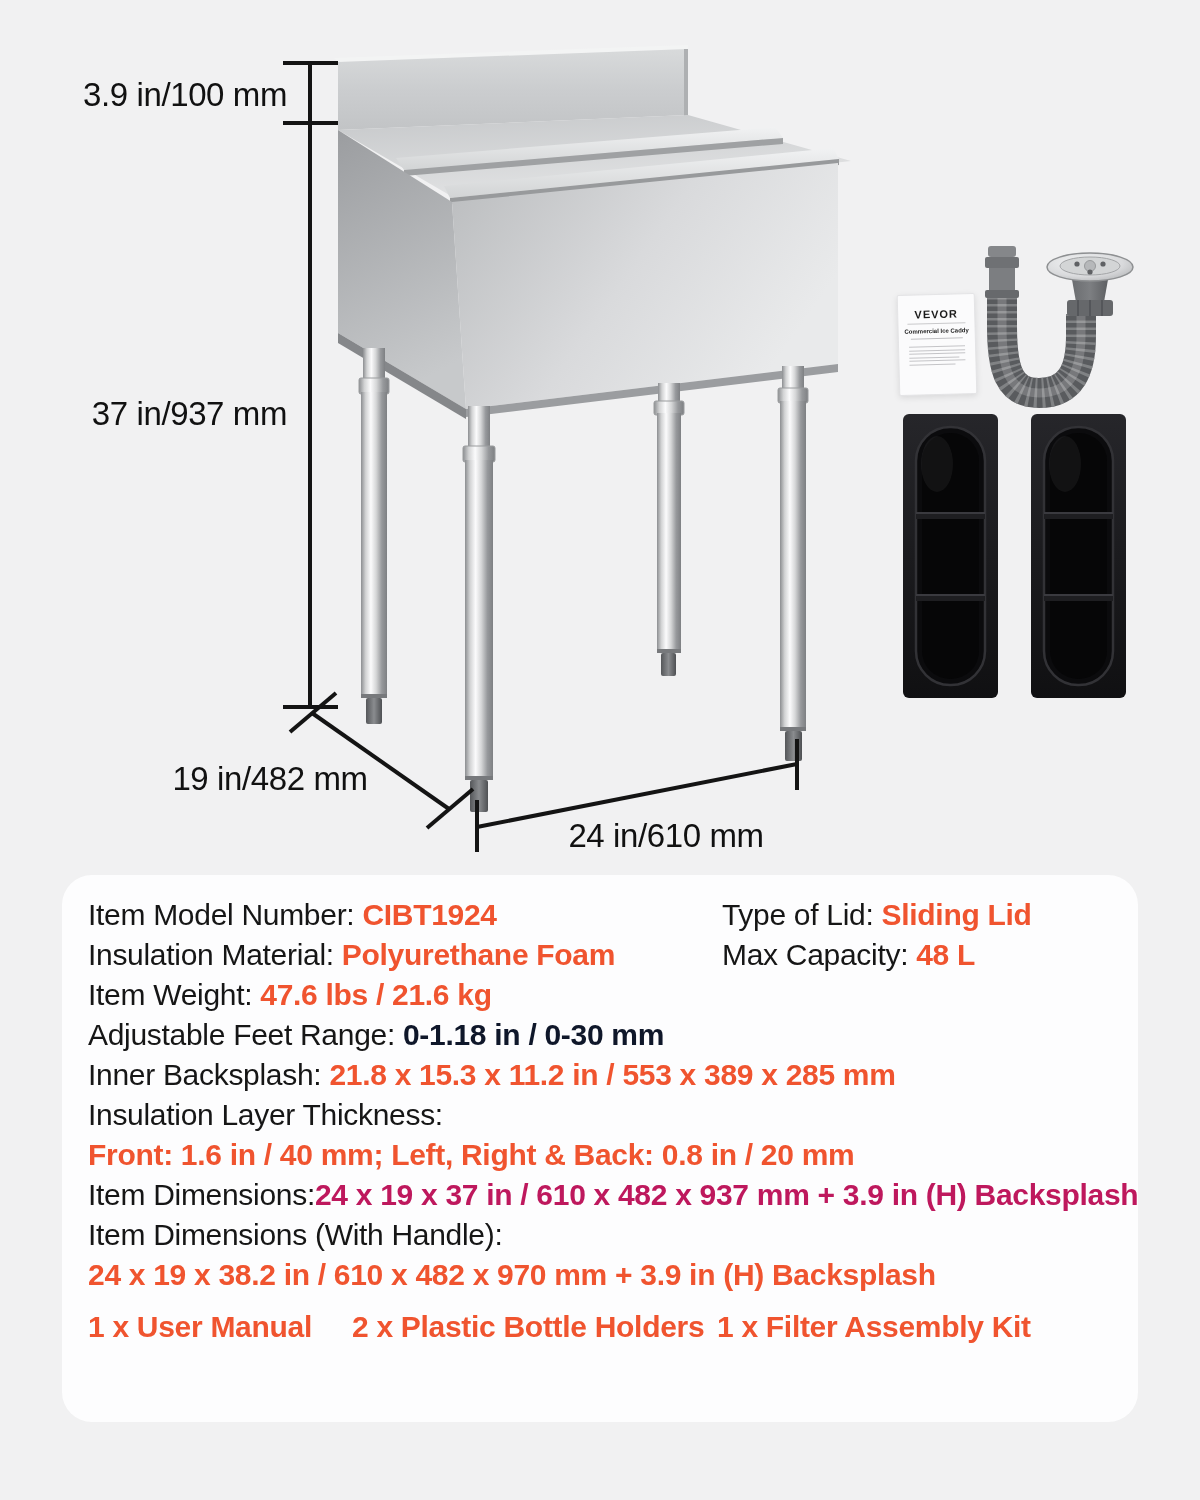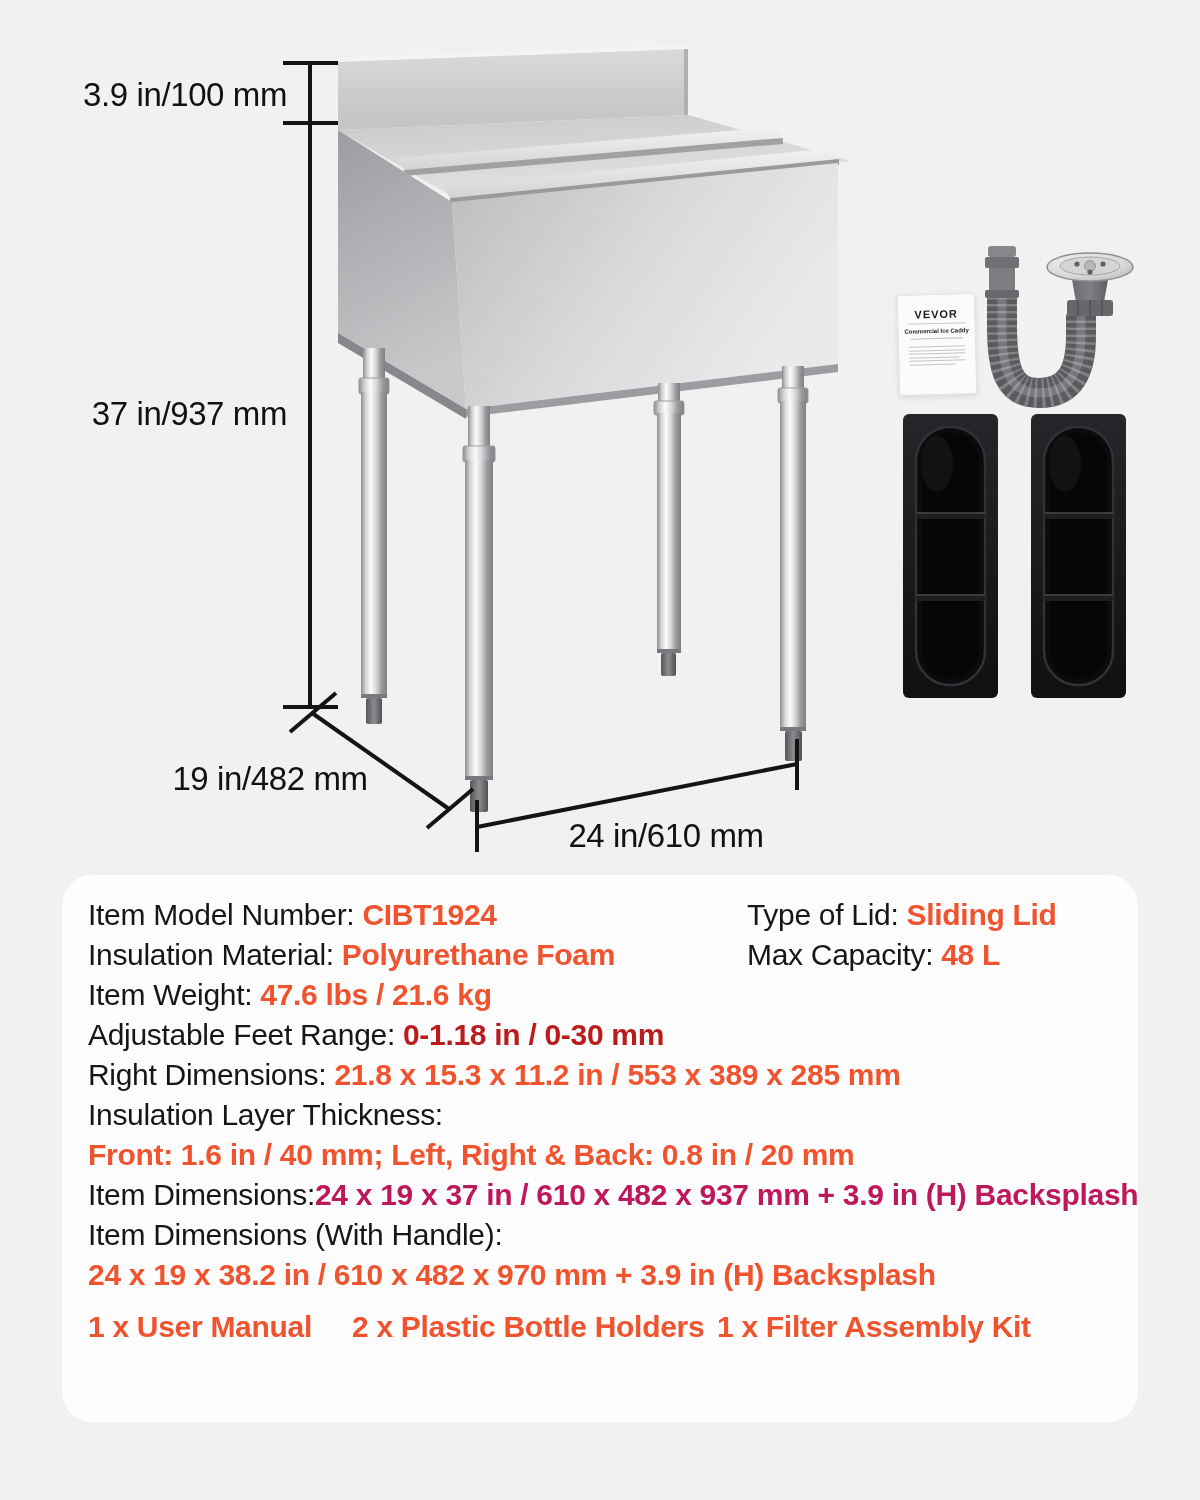--- a/index.html
+++ b/index.html
@@ -15,21 +15,21 @@
   .manual .brand{font-size:11px;font-weight:700;letter-spacing:1px;color:#1b1b1b;margin-top:14px;line-height:11px;}
   .manual .rule{height:1px;background:#c9c9cb;margin:3px 9px;}
   .manual .mtitle{font-size:6px;font-weight:700;color:#222;margin-top:4px;line-height:7px;}
   .manual .mline{height:1.5px;background:#bfbfc2;margin:2.5px 12px;}
   .manual .para{margin-top:7px;}
   .manual .para div{height:1px;background:#c4c4c7;margin:2.5px 10px;}
   
   .panel{position:absolute;left:62px;top:875px;width:1076px;height:547px;background:#fdfdfe;border-radius:30px;box-sizing:border-box;padding:20px 26px 0 26px;}
   .srow{position:relative;line-height:40px;font-size:30px;color:#161616;white-space:nowrap;letter-spacing:-0.3px;}
   .srow .val{font-weight:700;}
-  .col2{position:absolute;left:659px;top:0;}
+  .col2{position:absolute;left:634px;top:0;}
   .acc-row{margin-top:12px;}
   .acc-row .acc2{position:absolute;left:264px;top:0;}
   .acc-row .acc3{position:absolute;left:629px;top:0;}
   .gap-top{margin-top:14px;}
 </style>
 </head>
 <body>
 
 <div id="stage">
 
@@ -234,25 +234,25 @@
     <div class="srow">
       <span>Insulation Material: </span><span class="val" style="color:#F0542F">Polyurethane Foam</span>
       <span class="col2"><span>Max Capacity: </span><span class="val" style="color:#F0542F">48 L</span></span>
     </div>
 
     <div class="srow">
       <span>Item Weight: </span><span class="val" style="color:#F0542F">47.6 lbs / 21.6 kg</span>
     </div>
 
     <div class="srow">
-      <span>Adjustable Feet Range: </span><span class="val" style="color:#b91c1c">0-1.18 in / 0-30 mm</span>
-    </div>
-
-    <div class="srow">
-      <span>Right Dimensions: </span><span class="val" style="color:#F0542F">21.8 x 15.3 x 11.2 in / 553 x 389 x 285 mm</span>
+      <span>Adjustable Feet Range: </span><span class="val" style="color:#0f172a">0-1.18 in / 0-30 mm</span>
+    </div>
+
+    <div class="srow">
+      <span>Inner Backsplash: </span><span class="val" style="color:#F0542F">21.8 x 15.3 x 11.2 in / 553 x 389 x 285 mm</span>
     </div>
 
     <div class="srow">
       <span>Insulation Layer Thickness:</span>
     </div>
 
     <div class="srow">
       <span class="val" style="color:#F0542F">Front: 1.6 in / 40 mm; Left, Right &amp; Back: 0.8 in / 20 mm</span>
     </div>
 

